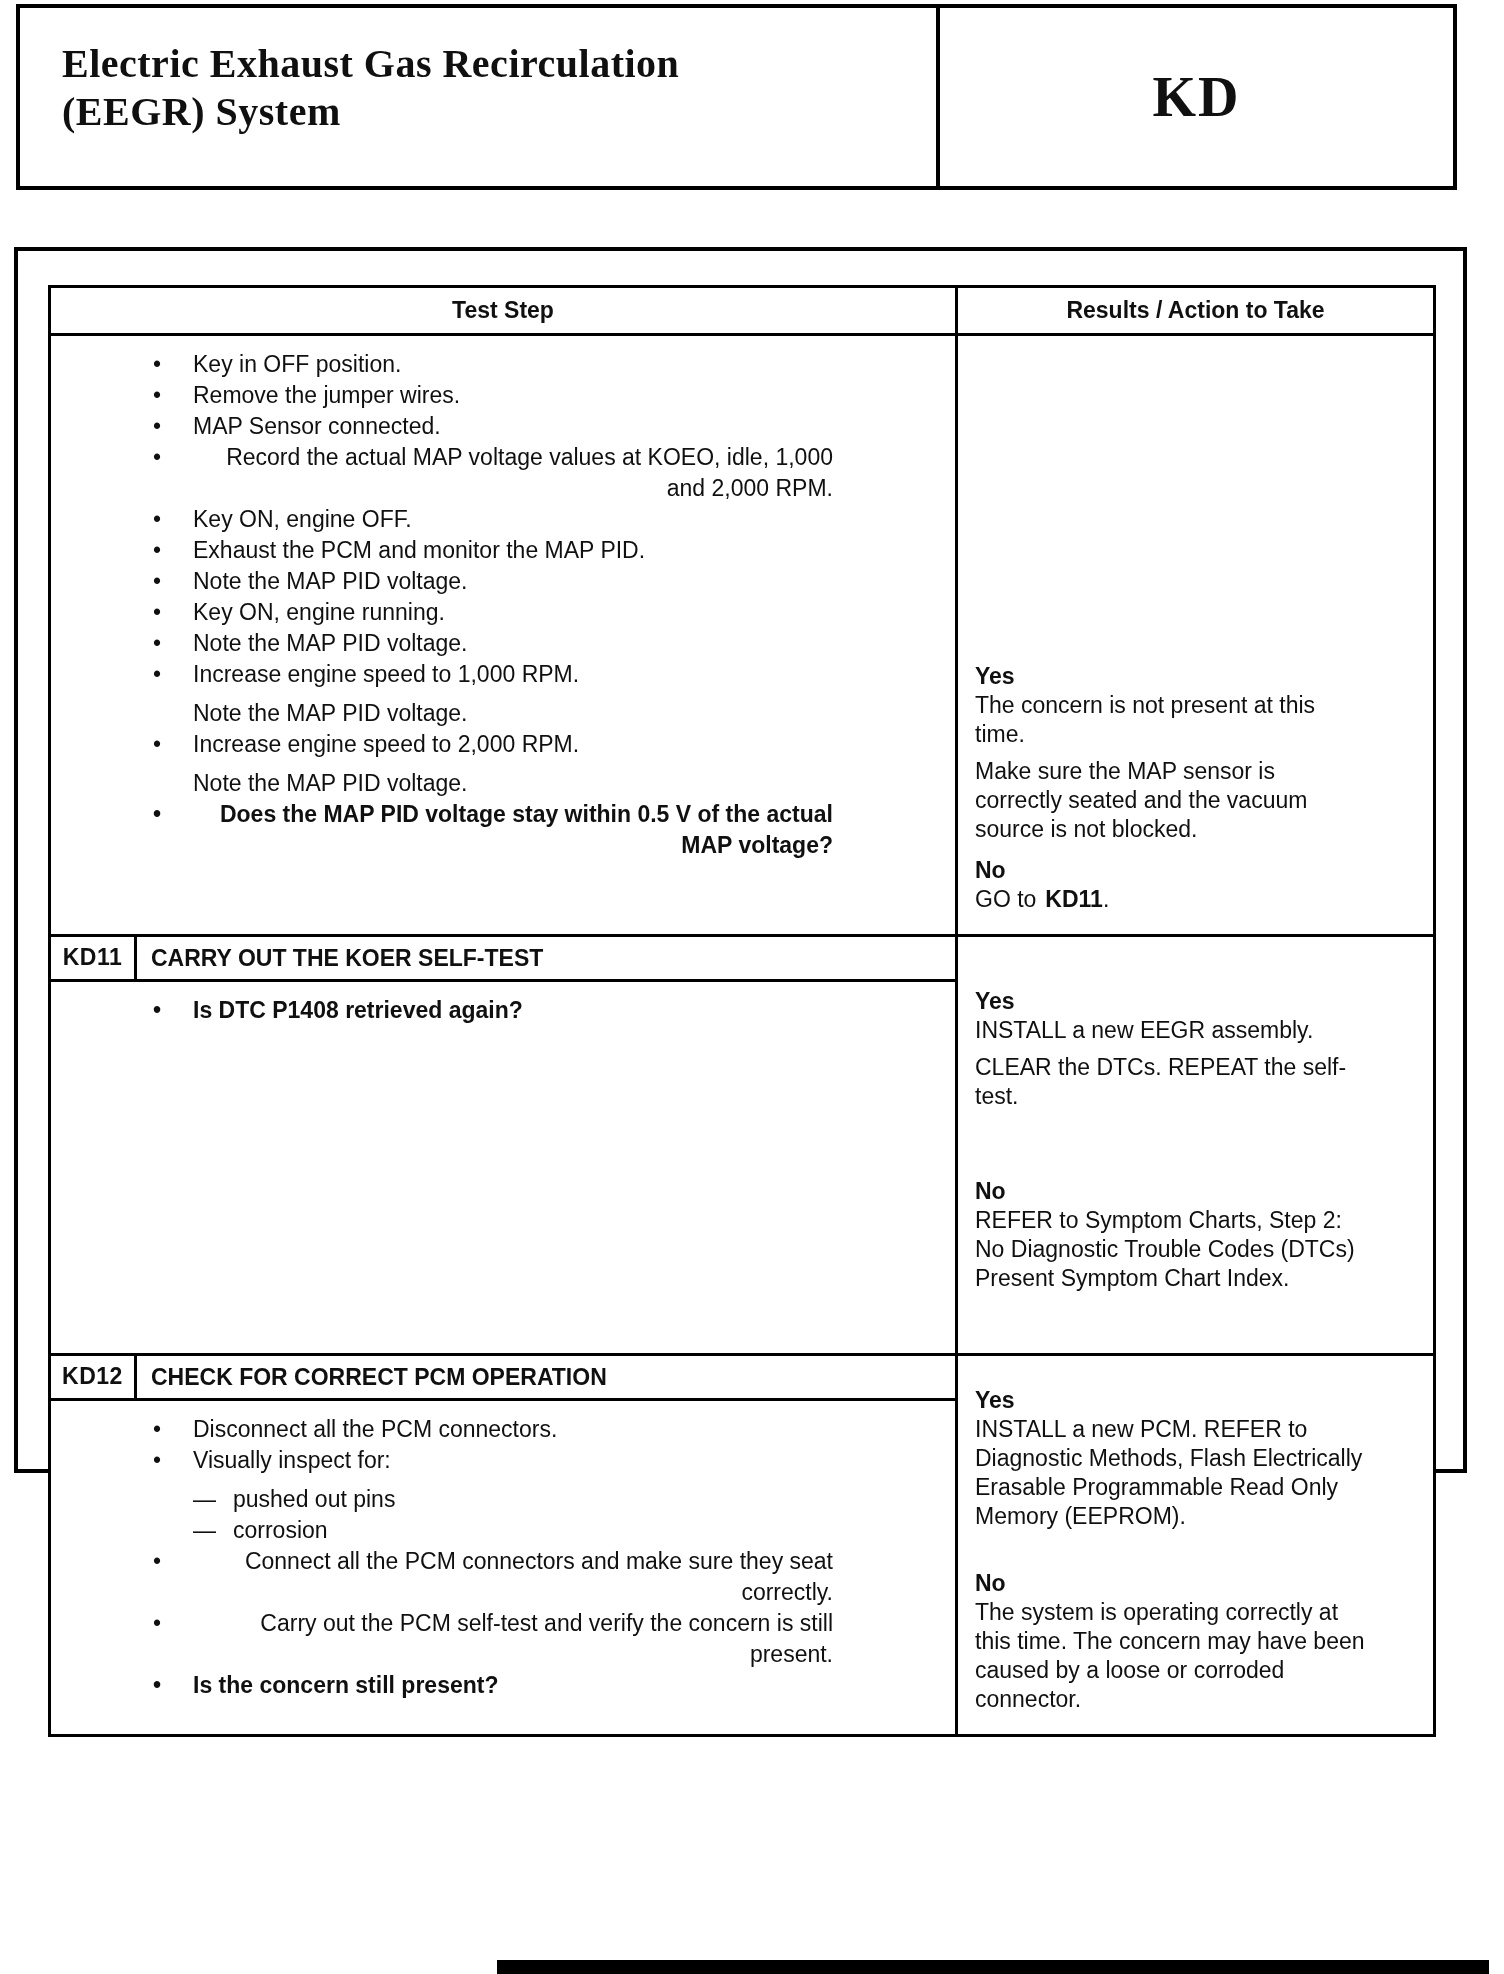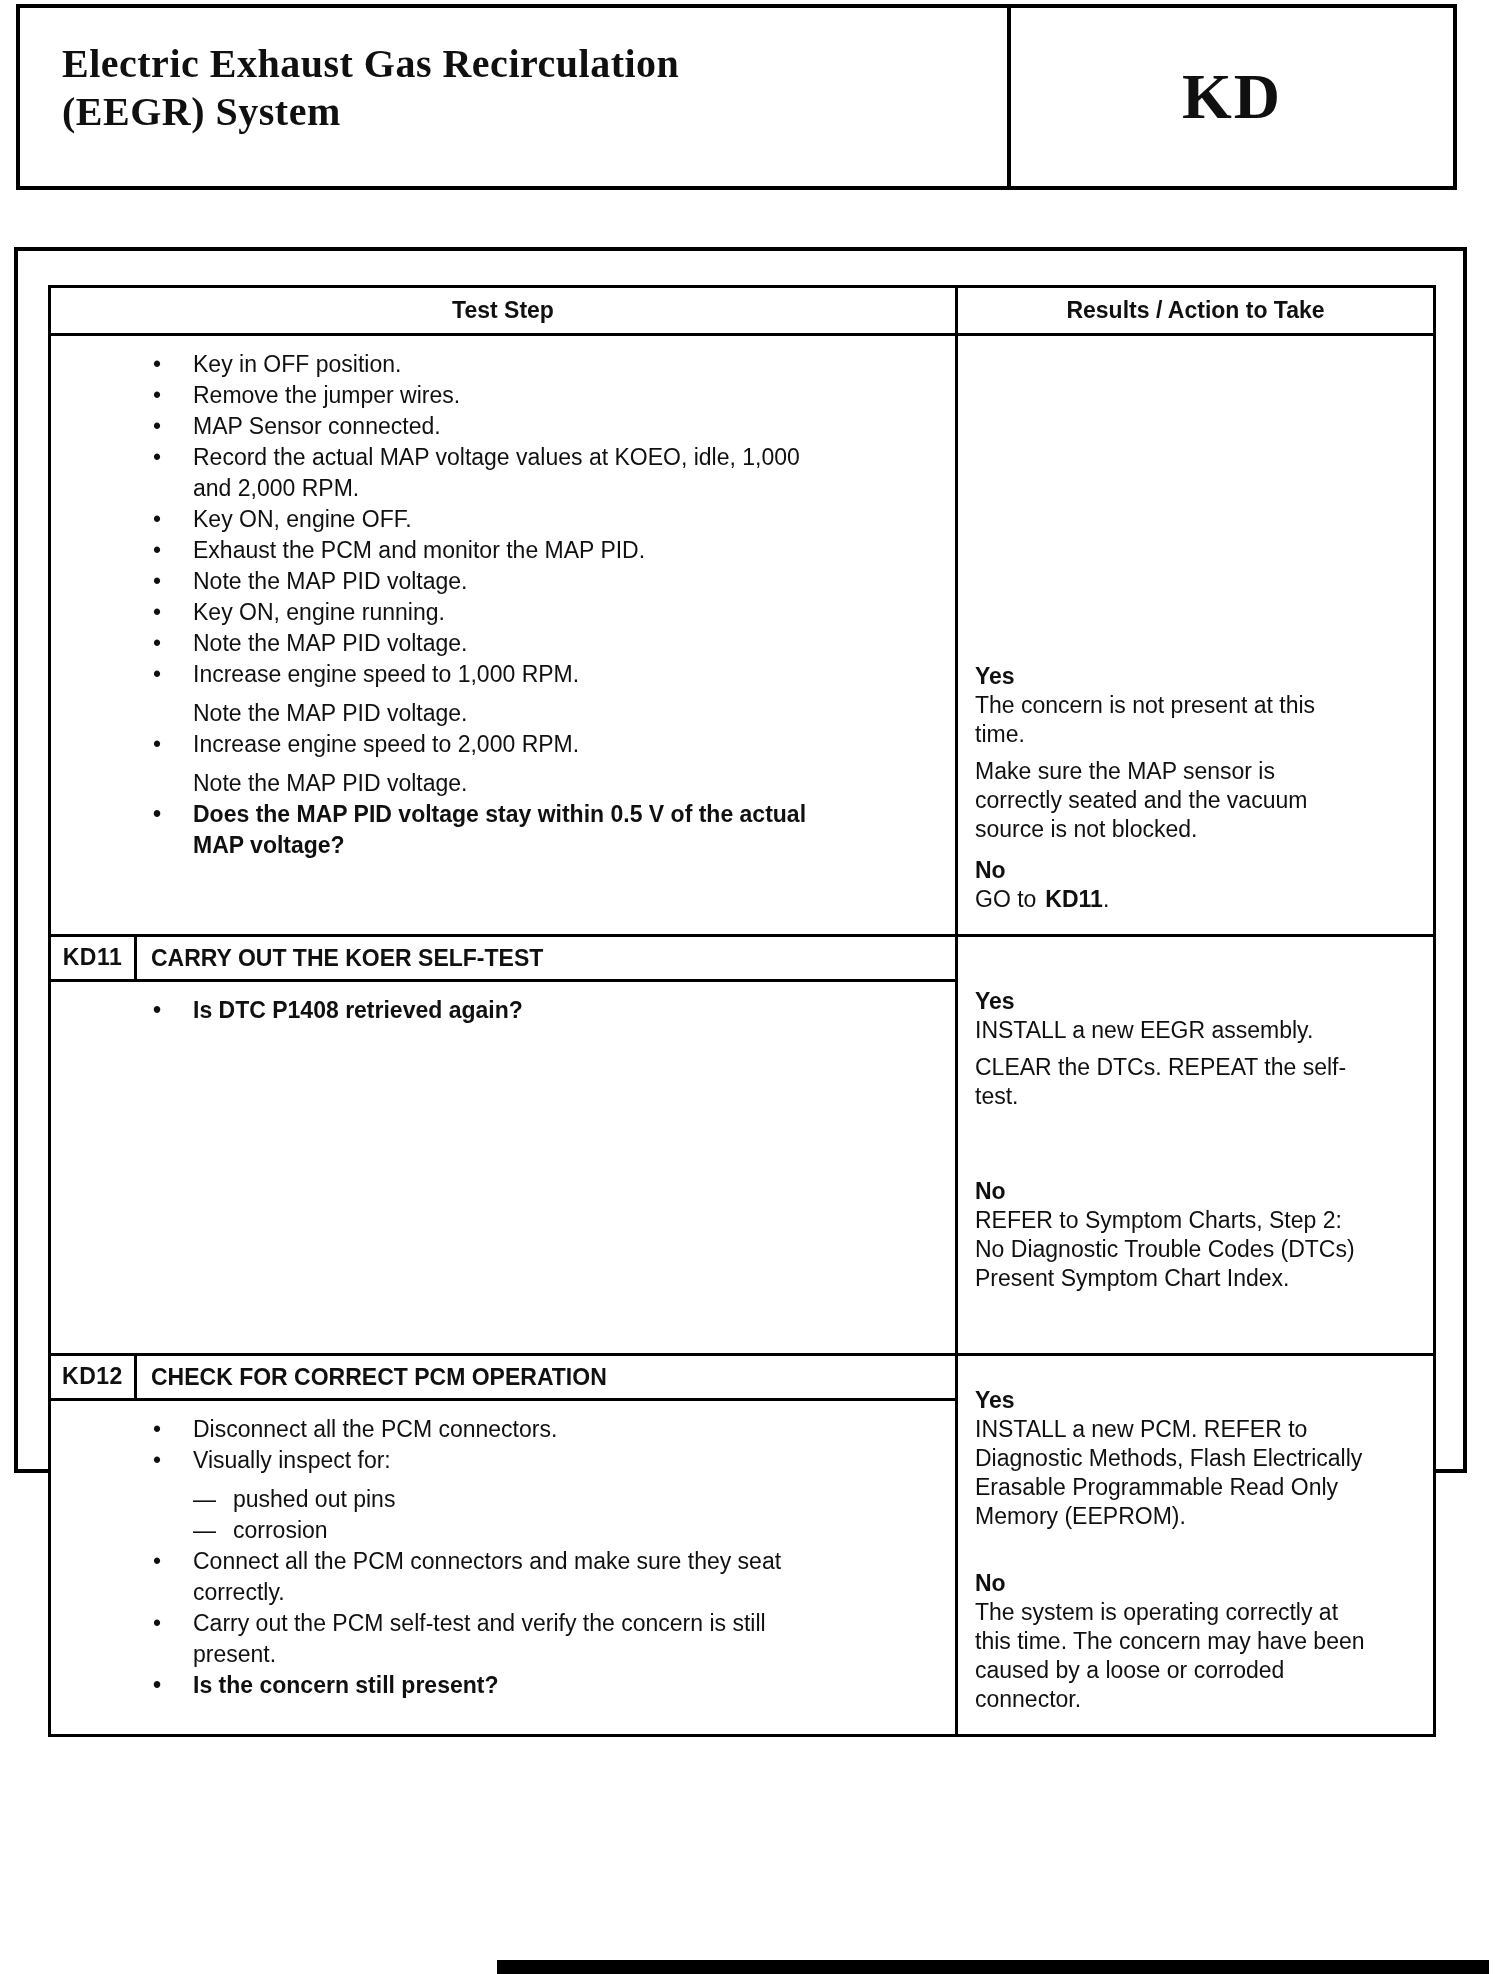--- a/index.html
+++ b/index.html
@@ -15,24 +15,24 @@
   .header-box {
     position:absolute; left:16px; top:4px; width:1441px; height:186px;
     border:4px solid #000; display:flex; background:#fff;
   }
   .header-title {
     flex:1; padding:32px 0 0 42px;
     font-family:"Liberation Serif","DejaVu Serif",serif;
     font-weight:700; font-size:40px; line-height:1.2; letter-spacing:.5px;
   }
   .header-code {
-    width:446px; border-left:4px solid #000;
+    width:517px; border-left:4px solid #000;
     display:flex; align-items:center; justify-content:center;
     font-family:"Liberation Serif","DejaVu Serif",serif;
-    font-weight:700; font-size:64px; letter-spacing:2px;margin-left:13px;
+    font-weight:700; font-size:56px; letter-spacing:2px;margin-left:13px;
   }
 
   
   .outer-box {
     position:absolute; left:14px; top:247px; width:1453px; height:1226px;
     border:4px solid #000; background:#fff;
   }
   .pinpoint-table {
     position:absolute; left:30px; top:34px; width:1388px;
     border:3px solid #000; background:#fff;
@@ -49,21 +49,21 @@
   .step-id {
     width:86px; flex:none; border-right:3px solid #000;
     font-weight:700; font-size:23px; padding:7px 0; text-align:center; letter-spacing:.5px;
   }
   .step-title { flex:1; padding:7px 12px 7px 14px; font-weight:700; font-size:23px; line-height:28px; }
   .step-title .title-text { display:inline-block; max-width:580px; }
 
   .items { padding:13px 16px 14px 102px; }
   .item { display:flex; font-size:23px; line-height:31px; }
   .item .marker { width:40px; flex:none; }
-  .item .text { max-width:640px; }
+  .item .text { max-width:640px;text-align:right; }
   .item.bold { font-weight:700; }
   .item.dash { padding-left:40px; }
   .item.spaced { margin-top:8px; }
 
   .step-right { flex:1; padding:6px 14px 12px 17px; font-size:23px; line-height:29px; }
   .res-label { font-weight:700; }
   .res-para { max-width:392px; margin:0 0 8px; }
   .goto-target { font-weight:700; margin-left:9px; }
 
   .row-kd10 { min-height:598px; }

